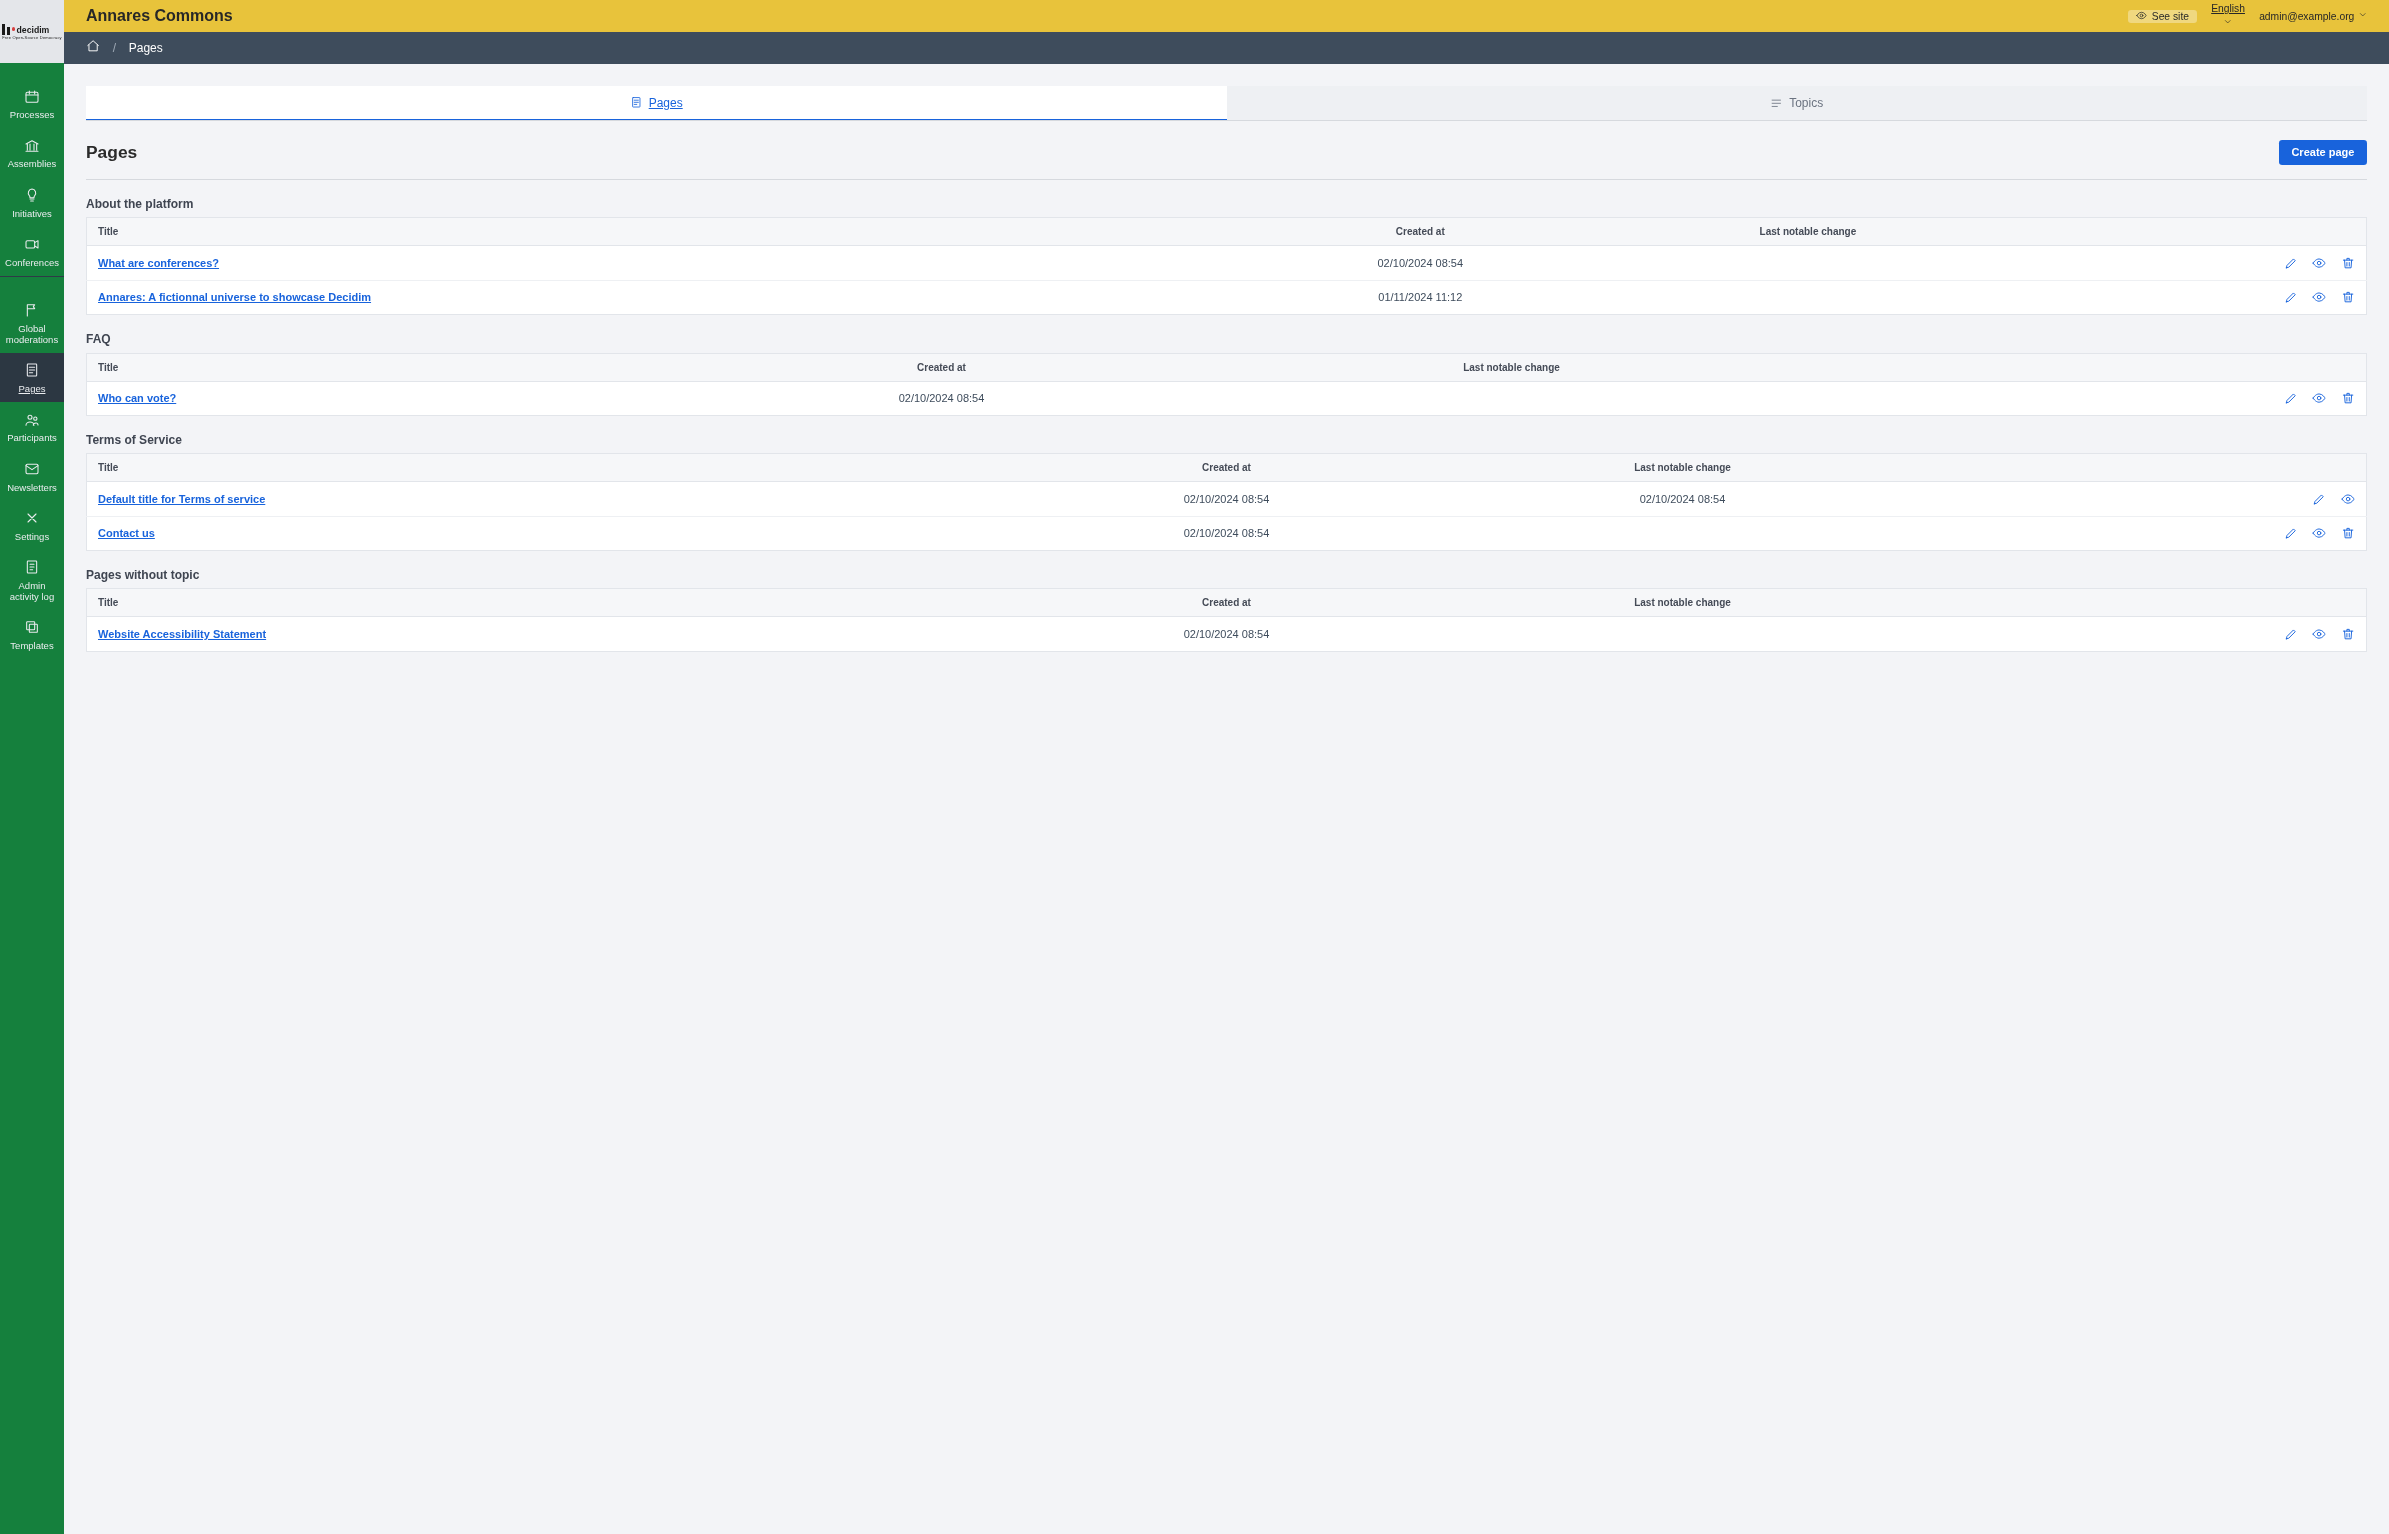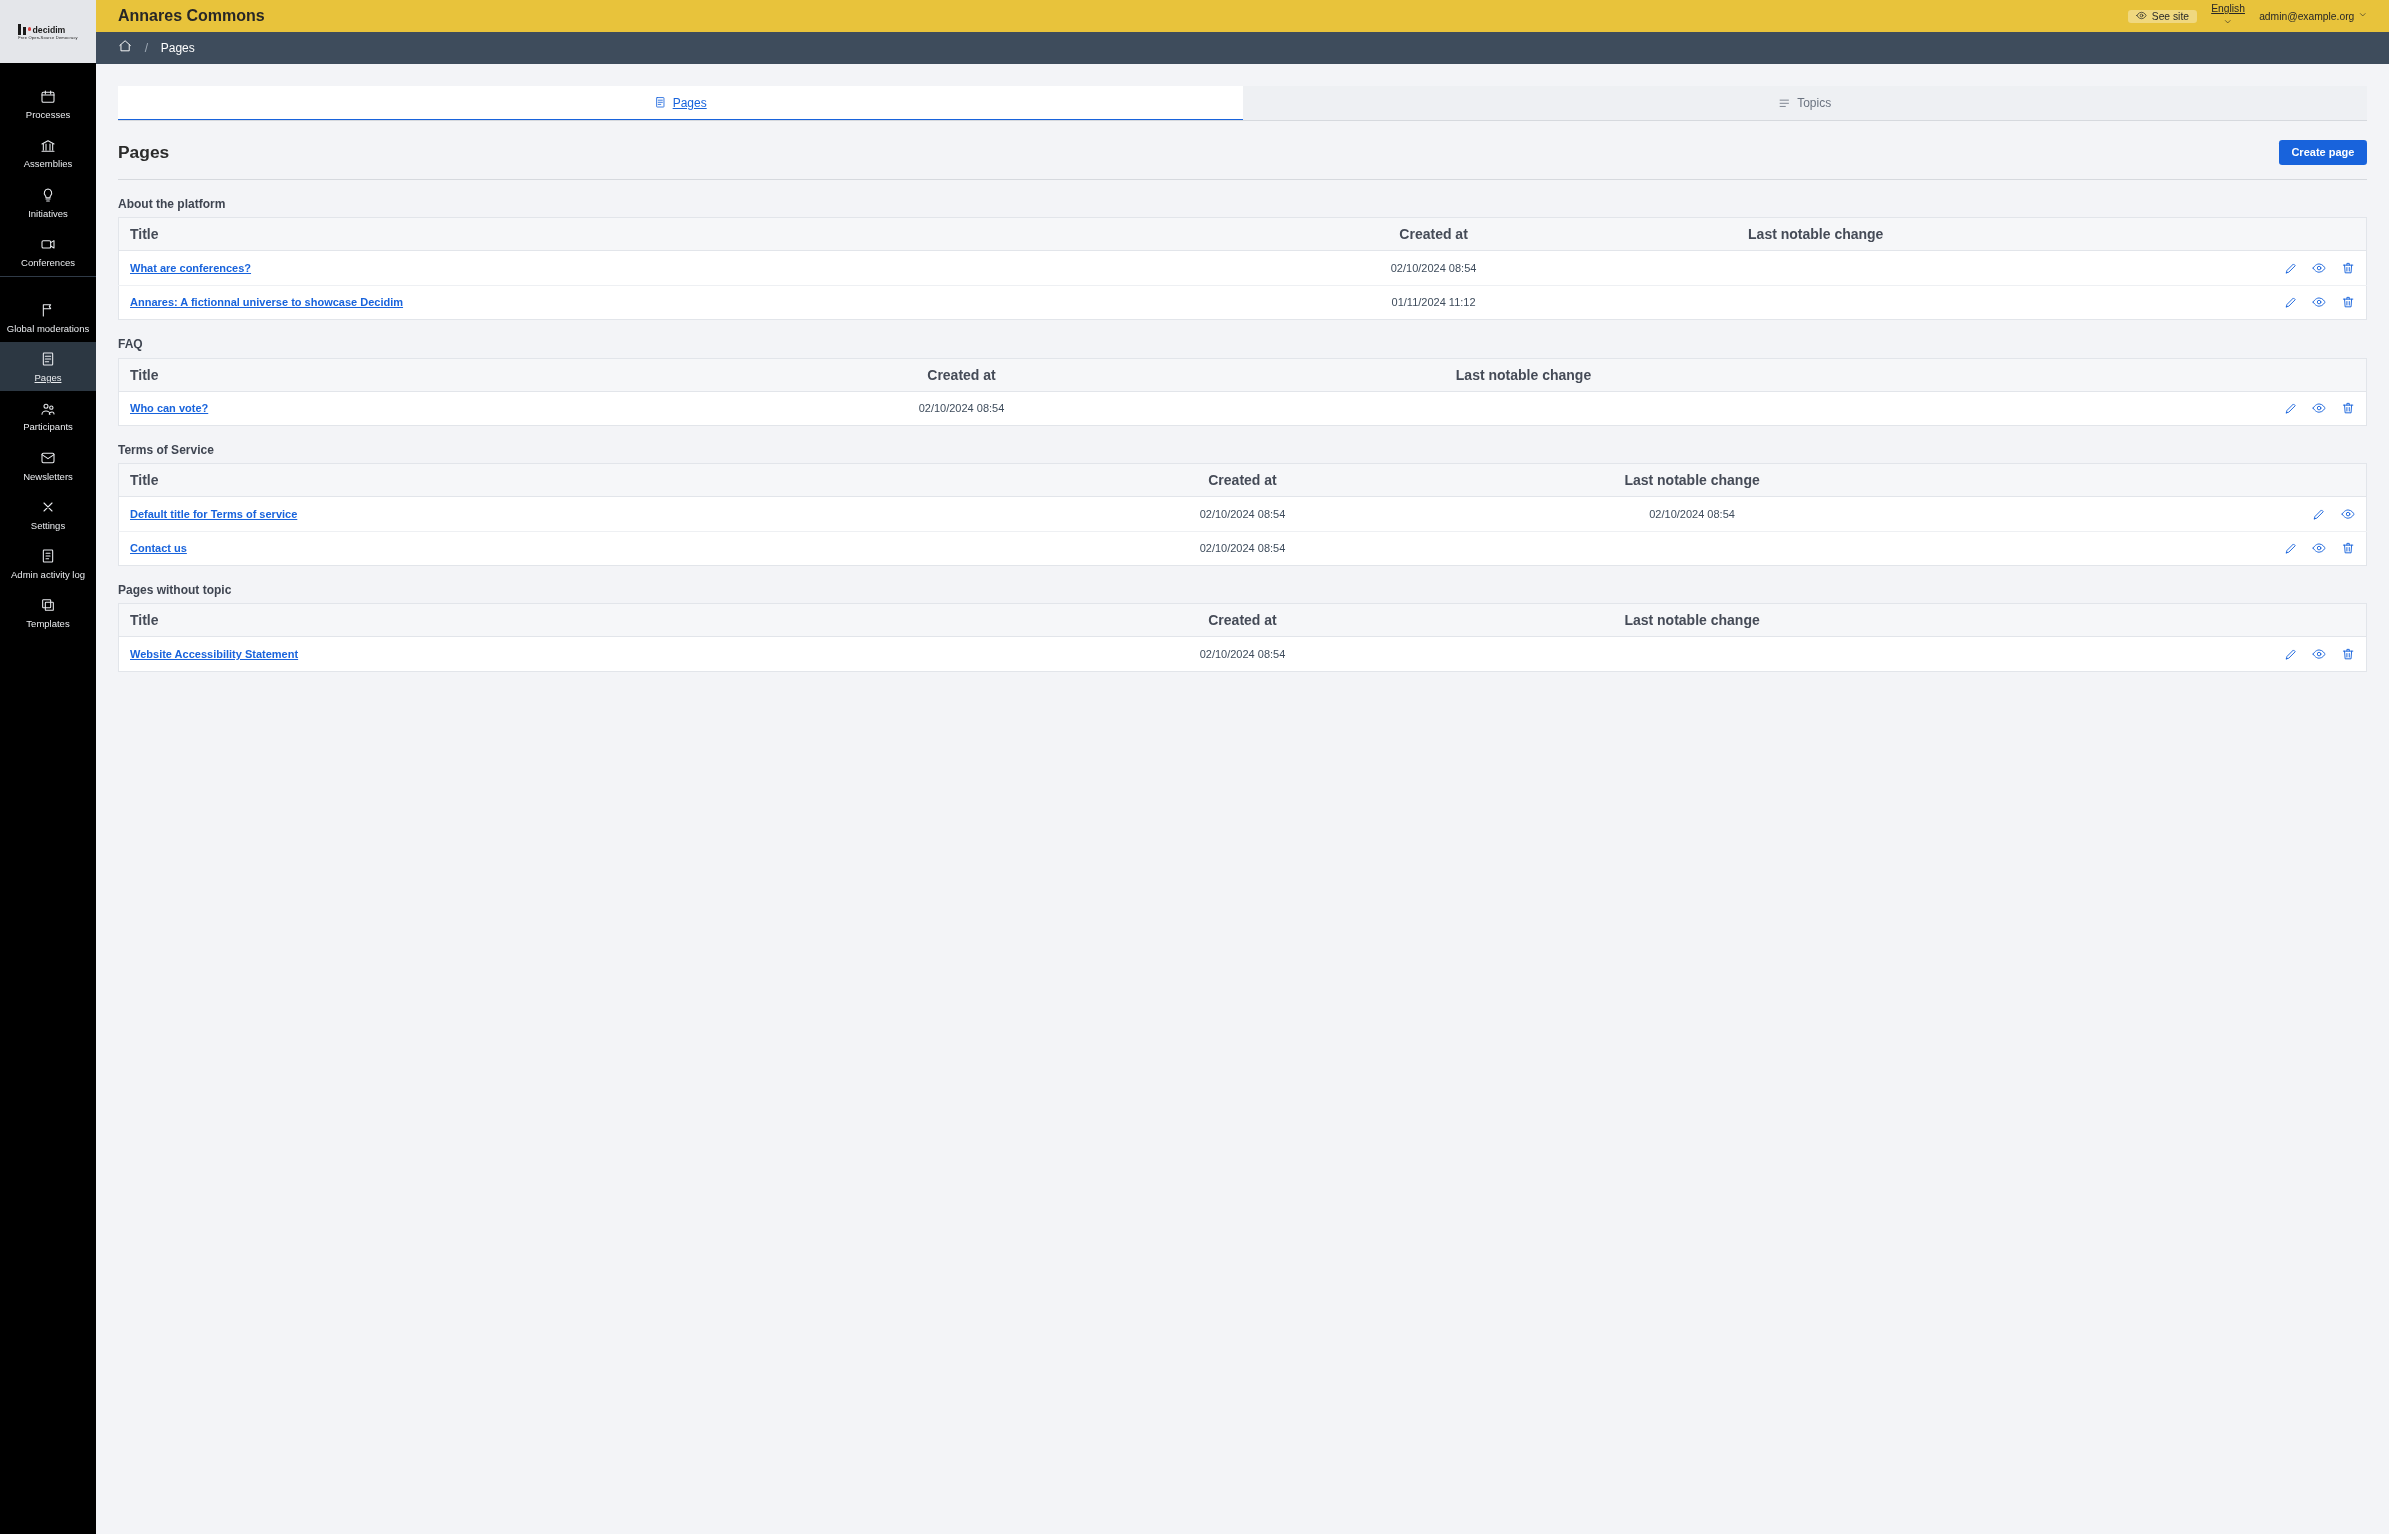--- a/index.html
+++ b/index.html
@@ -6,22 +6,22 @@
   body {
     font-family: -apple-system, BlinkMacSystemFont, "Segoe UI", Helvetica, Arial, sans-serif;
     font-size: 11px;
     color: #3E4C5C;
     background: #F3F4F7;
   }
   .app { display: flex; min-height: 100vh; }
 
   
   .sidebar {
-    width: 96px;
-    background: #000000;
+    width: 64px;
+    background: #15803d;
     color: #fff;
     display: flex;
     flex-direction: column;
     align-items: stretch;
     flex-shrink: 0;
   }
   .logo {
     height: 63px;
     background: #E4E6EA;
     display: flex;
@@ -125,21 +125,21 @@
 
   table.data {
     width: 100%;
     border-collapse: collapse;
     background: #fff;
     border: 0.8px solid #E2E5EA;
   }
   table.data thead th {
     background: #F6F7F9;
     font-weight: 700;
-    font-size: 14px;
+    font-size: 10px;
     color: #454B57;
     text-align: left;
     padding: 8px 11px;
     border-bottom: 0.8px solid #E2E5EA;
   }
   table.data thead th.center { text-align: center; }
   table.data td {
     padding: 9.5px 11px;
     border-bottom: 0.8px solid #EEF0F3;
     font-size: 11px;

